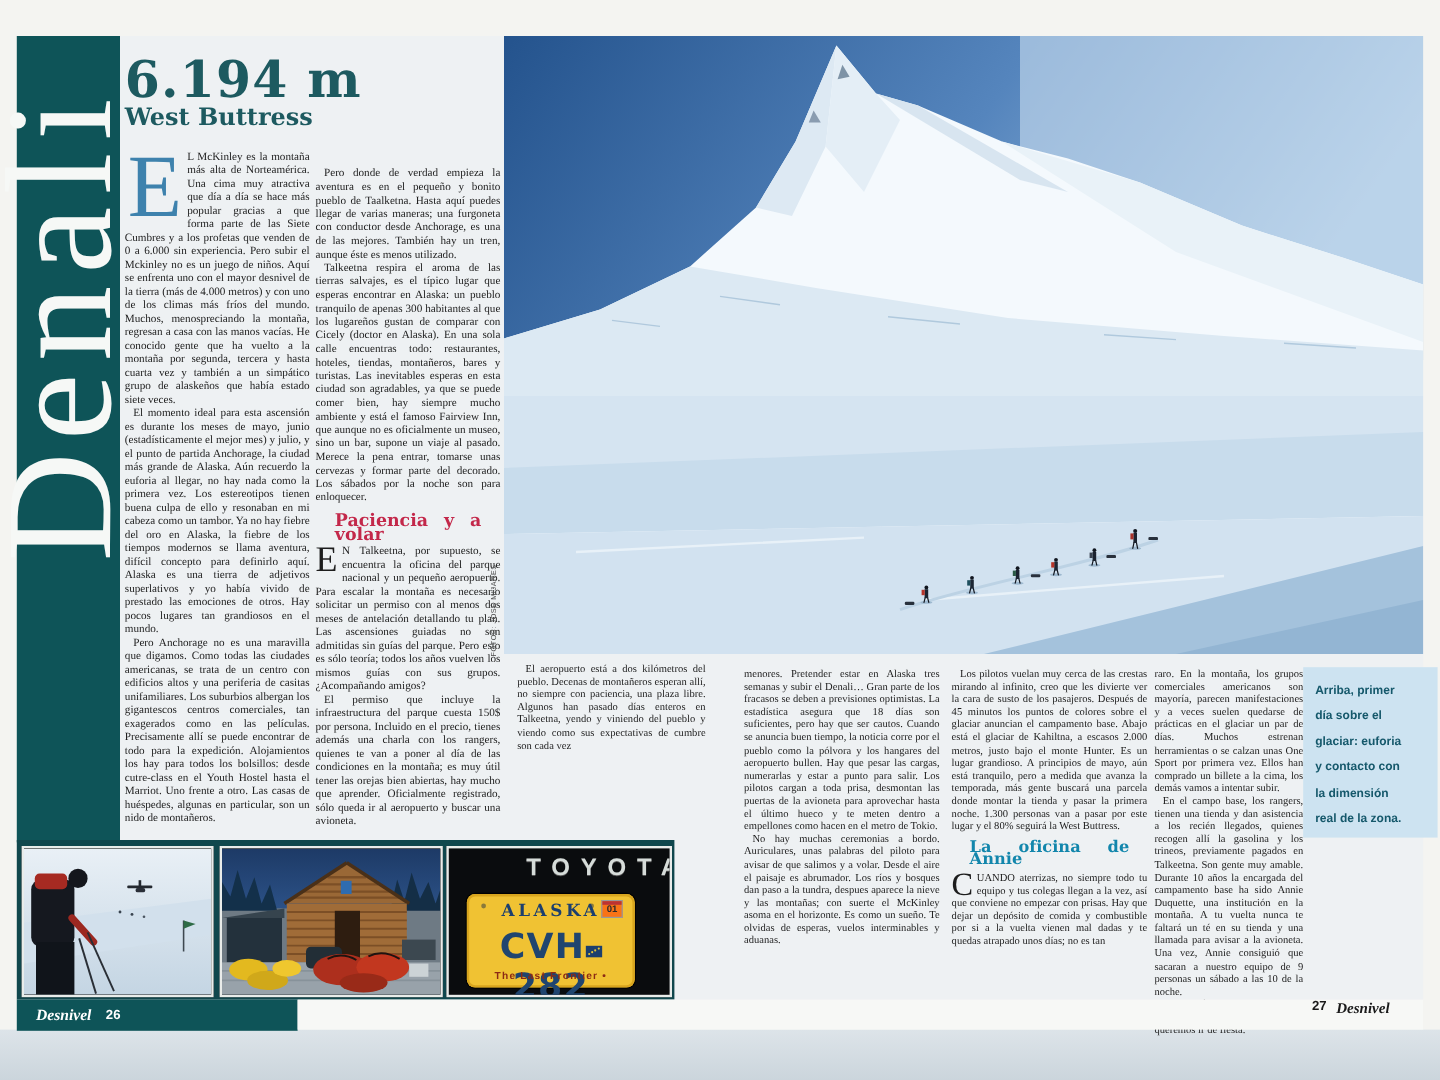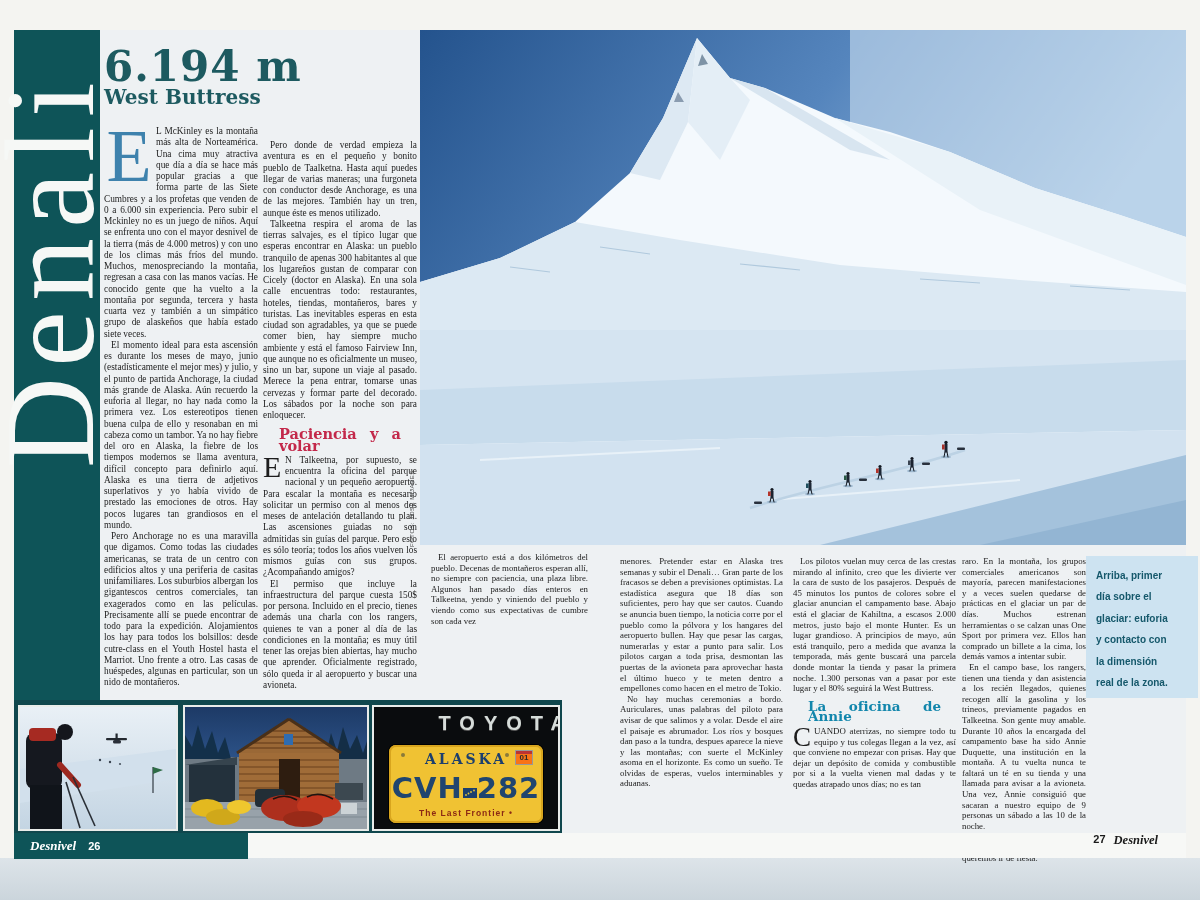--- a/index.html
+++ b/index.html
@@ -54,21 +54,21 @@
   .photo-strip{position:absolute;left:14px;top:700px;width:548px;height:133px;background:#10474d;}
   .strip-photo{position:absolute;top:5px;height:122px;border:2px solid #e9ecea;box-sizing:content-box;
     overflow:hidden;background:#000;}
   .sp1{left:4px;width:156px;}
   .sp2{left:169px;width:182px;}
   .sp3{left:358px;width:184px;background:#0a0c0e;}
   
   .plate-brand{position:absolute;left:0;top:5px;width:100%;text-align:right;
     font-family:Liberation Sans, sans-serif;font-weight:bold;font-size:20px;letter-spacing:9px;
     color:#d6dcd9;text-shadow:0 1px 0 #555;padding-left:16px;}
-  .plate{position:absolute;left:15px;top:38px;width:154px;height:78px;background:#f0c233;
+  .plate{position:absolute;left:15px;top:38px;width:140px;height:78px;background:#f0c233;
     border-radius:7px;box-shadow:inset 0 0 0 2px #d8a51e, 0 0 0 1px #000;}
   .plate .state{position:absolute;left:0;top:6px;width:100%;text-align:center;
     font-family:"DejaVu Serif",serif;font-weight:bold;font-size:14px;letter-spacing:3px;color:#1c3f6e;}
   .plate .sticker{position:absolute;right:10px;top:5px;width:16px;height:13px;background:#f97316;
     border:1px solid #999;font-family:"Liberation Sans",sans-serif;font-weight:bold;font-size:8px;
     color:#2a2a2a;text-align:center;line-height:13px;}
   .plate .sticker::before{content:"";position:absolute;left:0;top:0;width:100%;height:3px;background:#b33;}
   .plate .number{position:absolute;left:0;top:26px;width:100%;text-align:center;
     font-family:"DejaVu Sans",sans-serif;font-weight:bold;font-size:29px;letter-spacing:1px;color:#20456f;}
   .plate .flag-gap{display:inline-block;width:14px;height:10px;vertical-align:baseline;}

